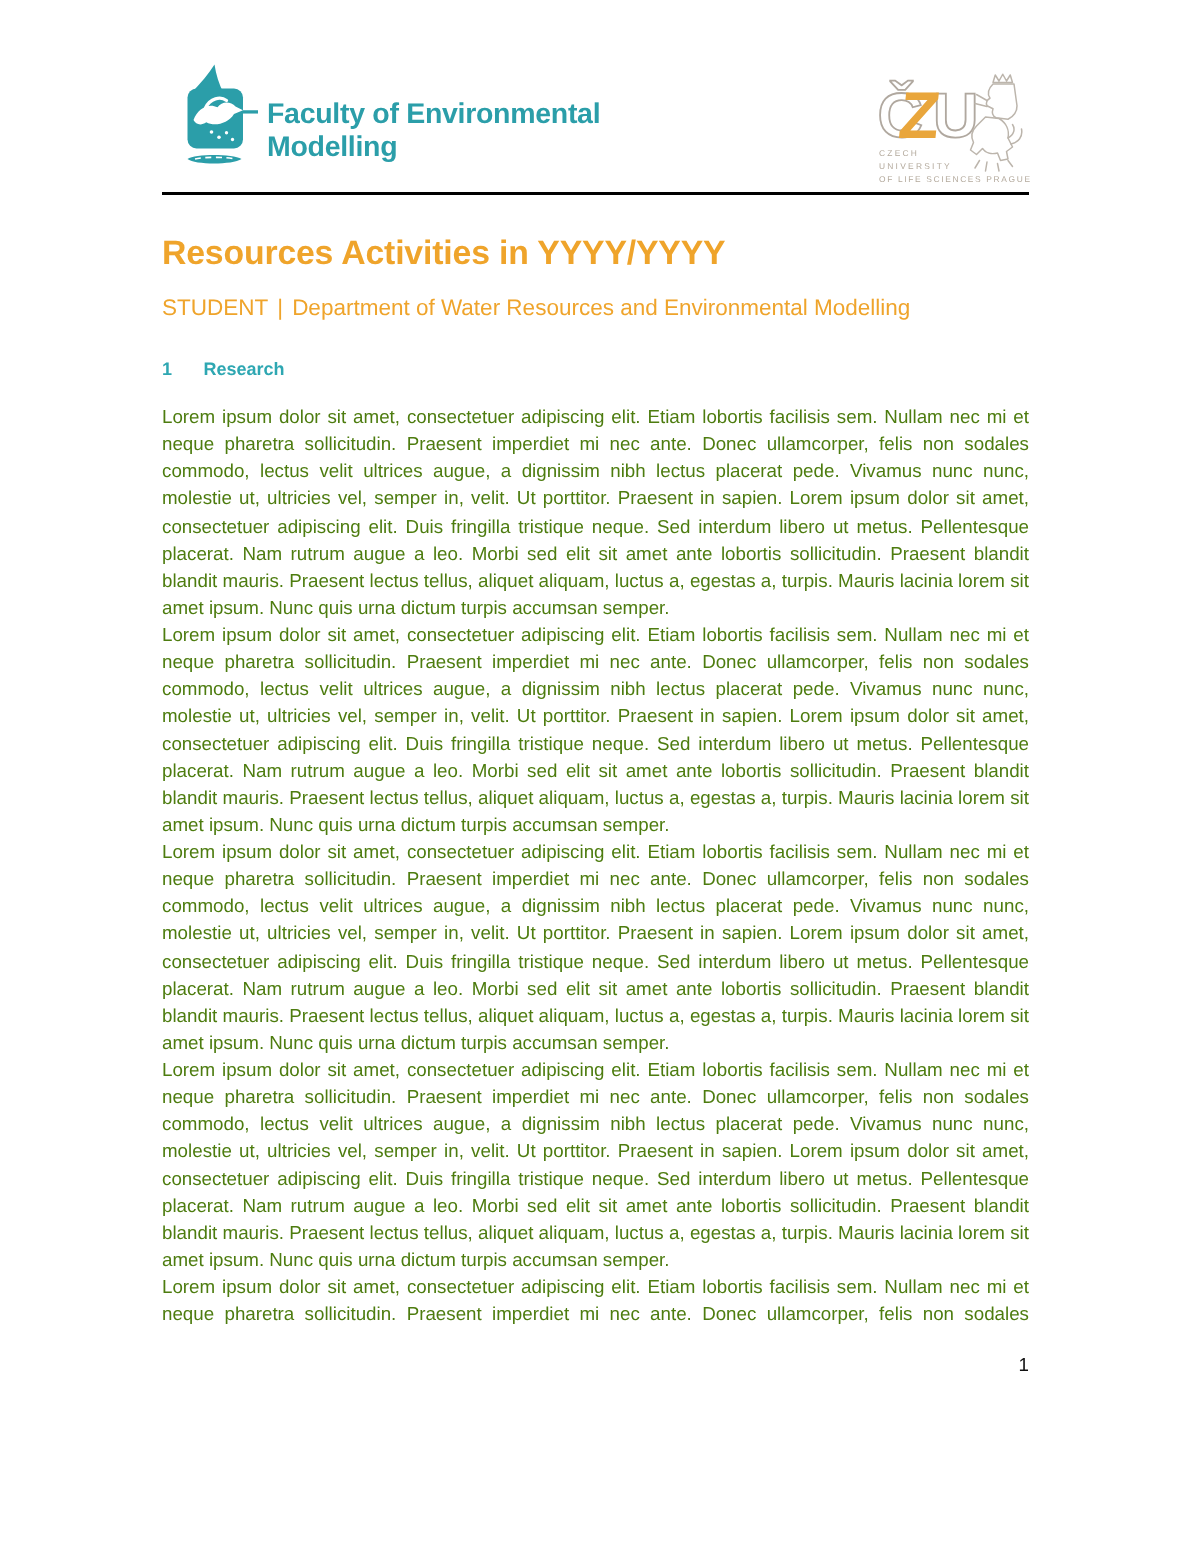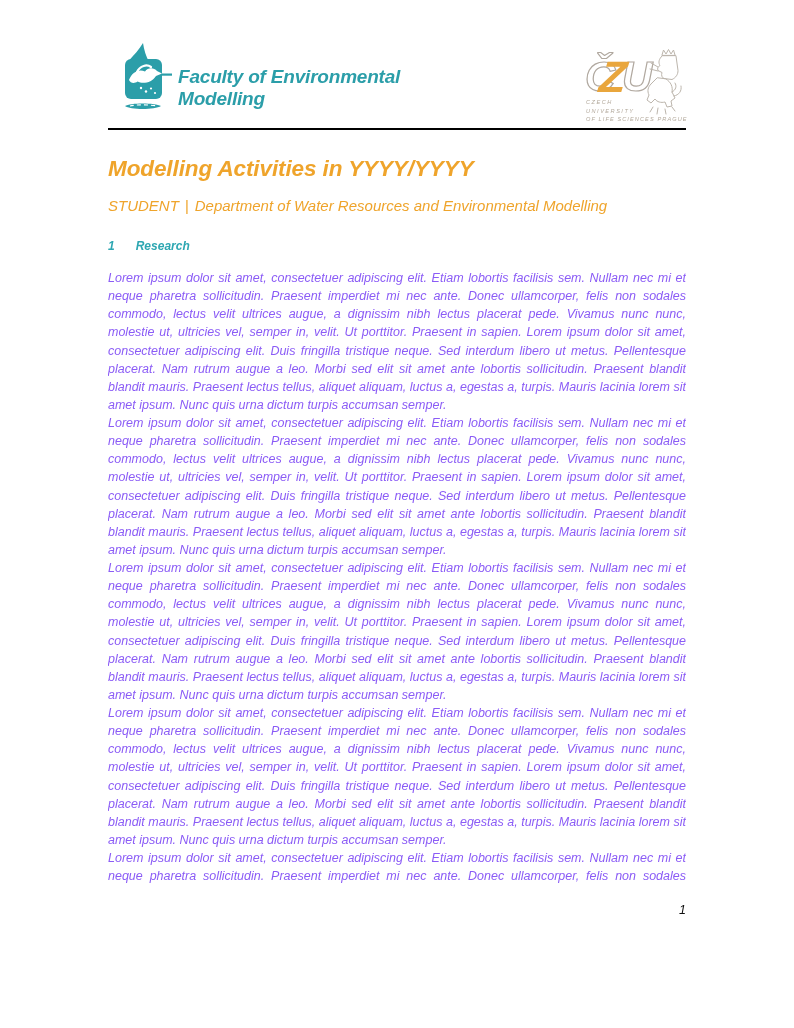--- a/index.html
+++ b/index.html
@@ -1,21 +1,20 @@
 <!DOCTYPE html>
 <html><head>
 <meta charset="utf-8">
 <style>
   html,body { margin:0; padding:0; background:#ffffff; }
   .page {
     position:relative; width:794px; height:1028px; margin:0 auto;
     background:#ffffff; overflow:hidden;
     font-family:"Liberation Sans", sans-serif;
     color:#1e1e1e;
-    font-style:italic;
   }
   
   .fac-logo { position:absolute; left:124px; top:42px; height:78px; }
   .fac-mark { position:absolute; left:0; top:0; }
   .fac-name {
     position:absolute; left:54px; top:24px; width:260px;
     font-size:19px; line-height:21.5px; font-weight:bold;
     letter-spacing:-0.2px; color:#2b9ea9; white-space:nowrap;
   }
   .uni-logo { position:absolute; left:586px; top:44px; }
@@ -32,21 +31,21 @@
   }
   .doc-subtitle .sep { padding:0 6px; font-weight:300; }
   .section-heading {
     position:absolute; left:108px; top:239px; margin:0; width:578px;
     font-size:12px; font-weight:bold; color:#2ea7b2;
   }
   .section-heading .sec-num { margin-right:21px; }
   
   .bodycopy {
     position:absolute; left:108px; top:269px; width:578px; height:622px;
-    font-size:12.5px; line-height:18.12px; color:#8b5cf6; overflow:hidden;
+    font-size:12.5px; line-height:18.12px; color:#4d7c0f; overflow:hidden;
   }
   .bodycopy p { margin:0; text-align:justify; }
   .bodycopy p.cont { text-align-last:justify; }
   
   .page-number {
     position:absolute; left:108px; top:903px; width:578px;
     text-align:right; font-size:12.5px; color:#111;
   }
 </style>
 </head>
@@ -98,21 +97,21 @@
       </g>
 
       <text x="0" y="60" font-family="Liberation Sans, sans-serif" font-size="5.6" letter-spacing="1.5" fill="#b3a99c">CZECH</text>
       <text x="0" y="68.5" font-family="Liberation Sans, sans-serif" font-size="5.6" letter-spacing="1.5" fill="#b3a99c">UNIVERSITY</text>
       <text x="0" y="77" font-family="Liberation Sans, sans-serif" font-size="5.6" letter-spacing="1.1" fill="#b3a99c">OF LIFE SCIENCES PRAGUE</text>
     </svg>
   </div>
 
   <div class="rule"></div>
 
-  <h1 class="doc-title">Modelling Activities in YYYY/YYYY</h1>
+  <h1 class="doc-title">Resources Activities in YYYY/YYYY</h1>
 
   <div class="doc-subtitle">
     <span>STUDENT</span><span class="sep">|</span><span>Department of Water Resources and Environmental Modelling</span>
   </div>
 
   <h2 class="section-heading">
     <span class="sec-num">1</span><span>Research</span>
   </h2>
 
   <div class="bodycopy">

